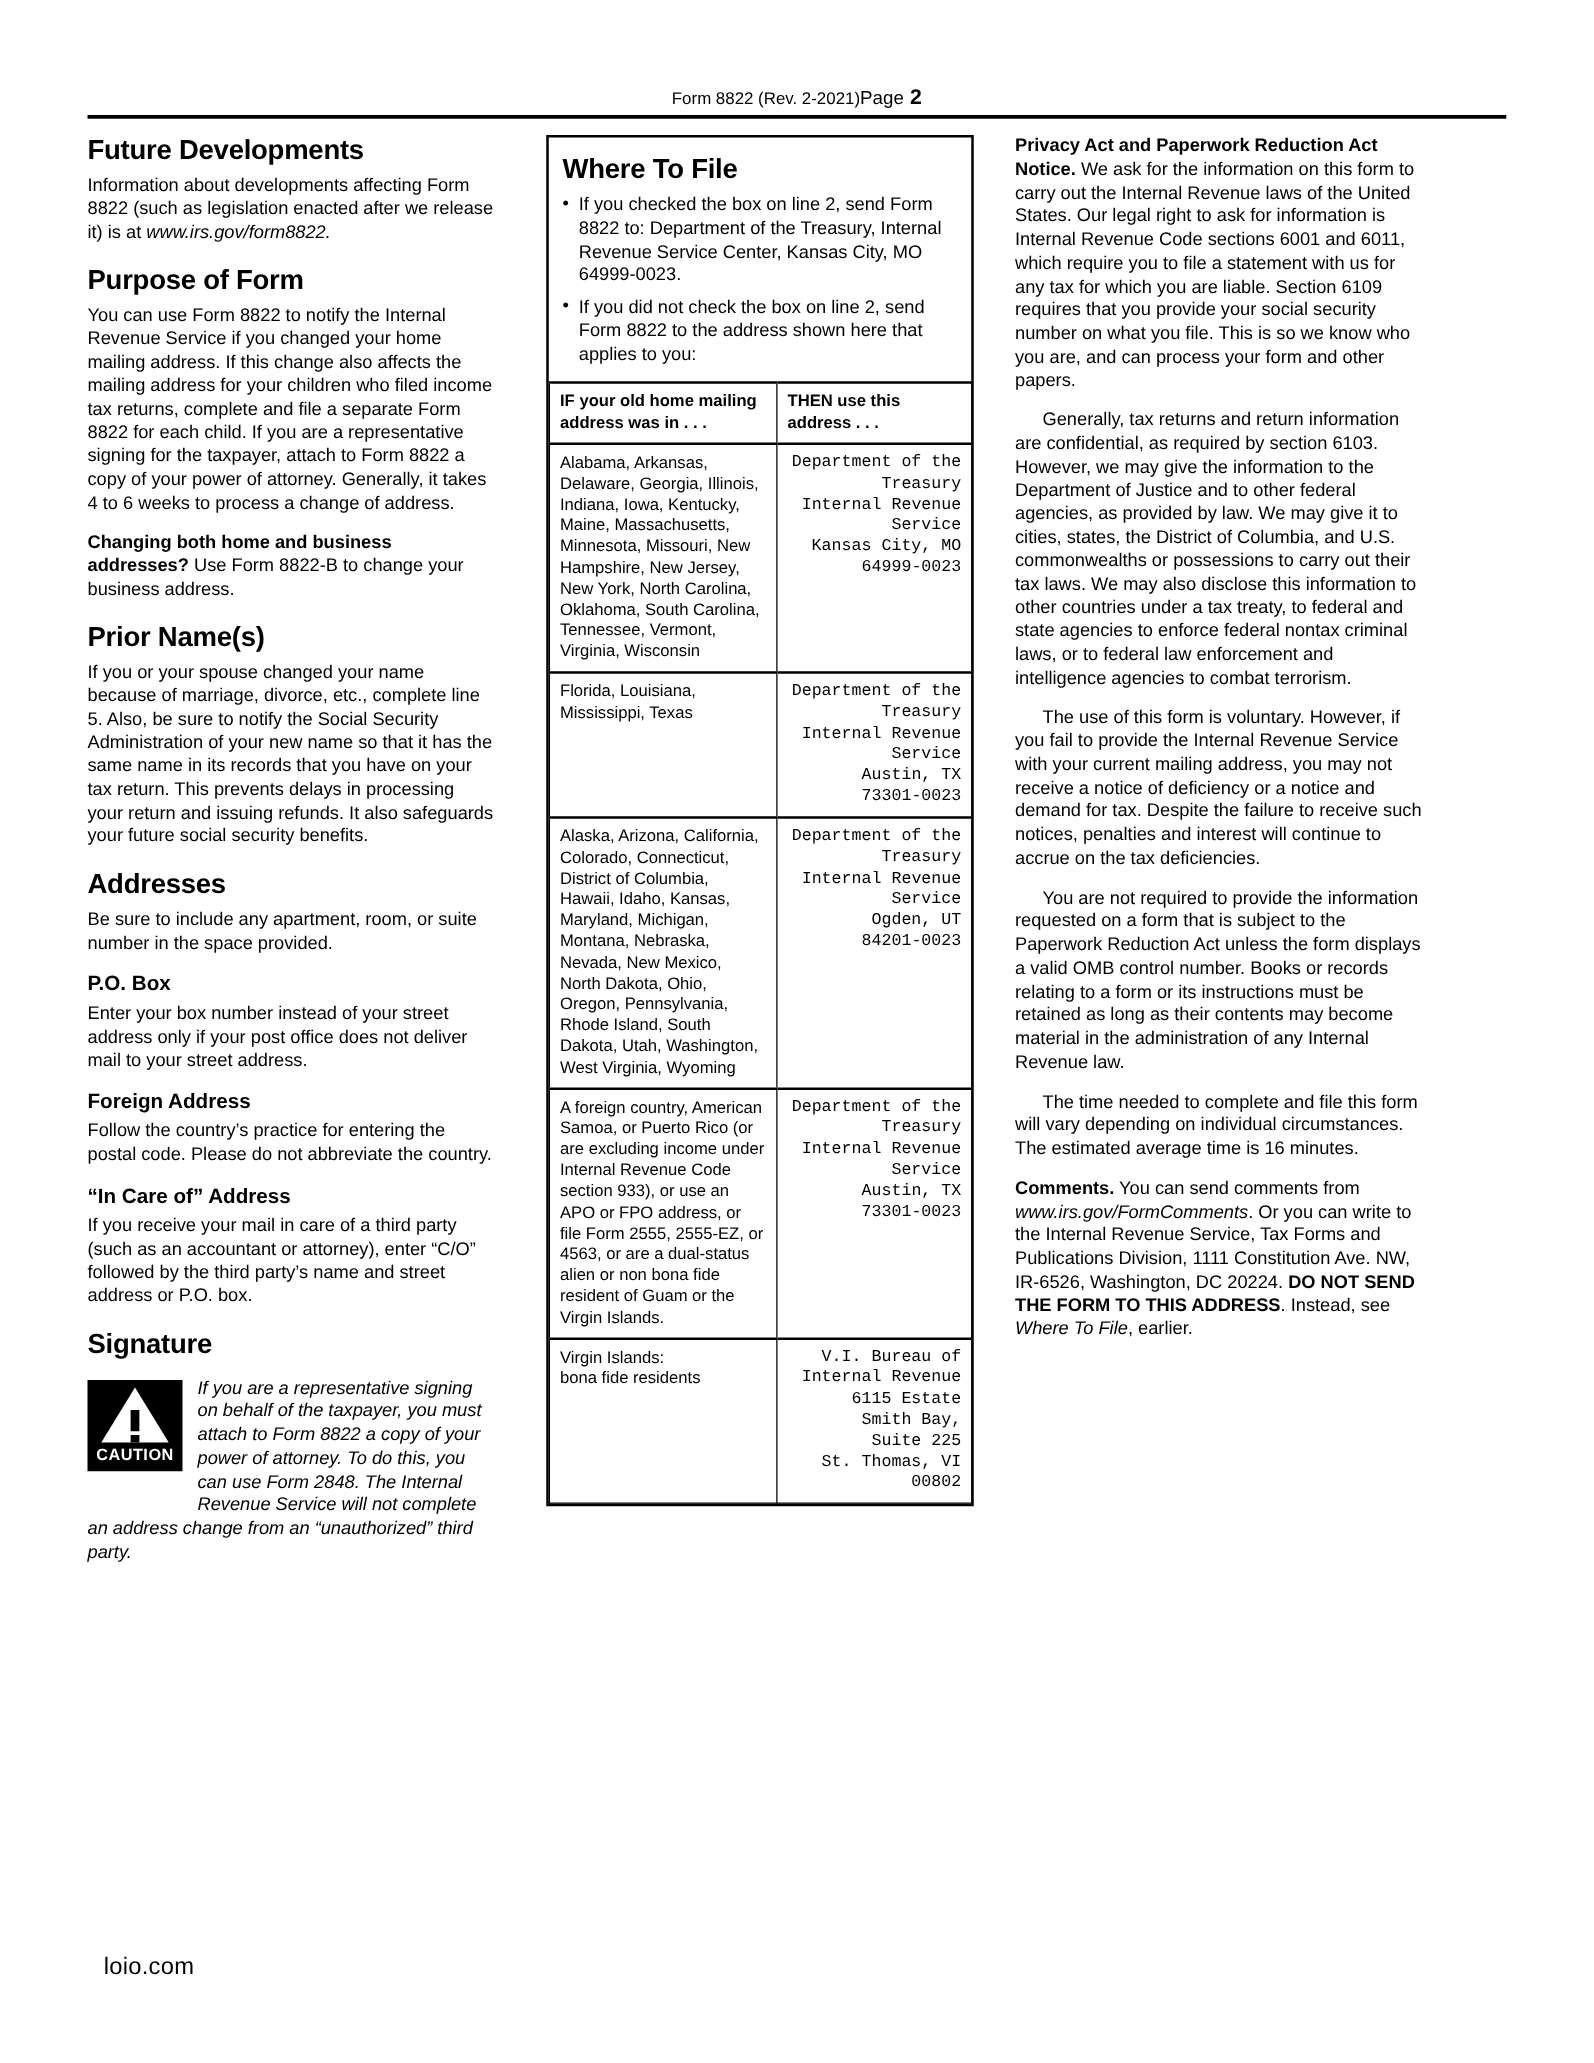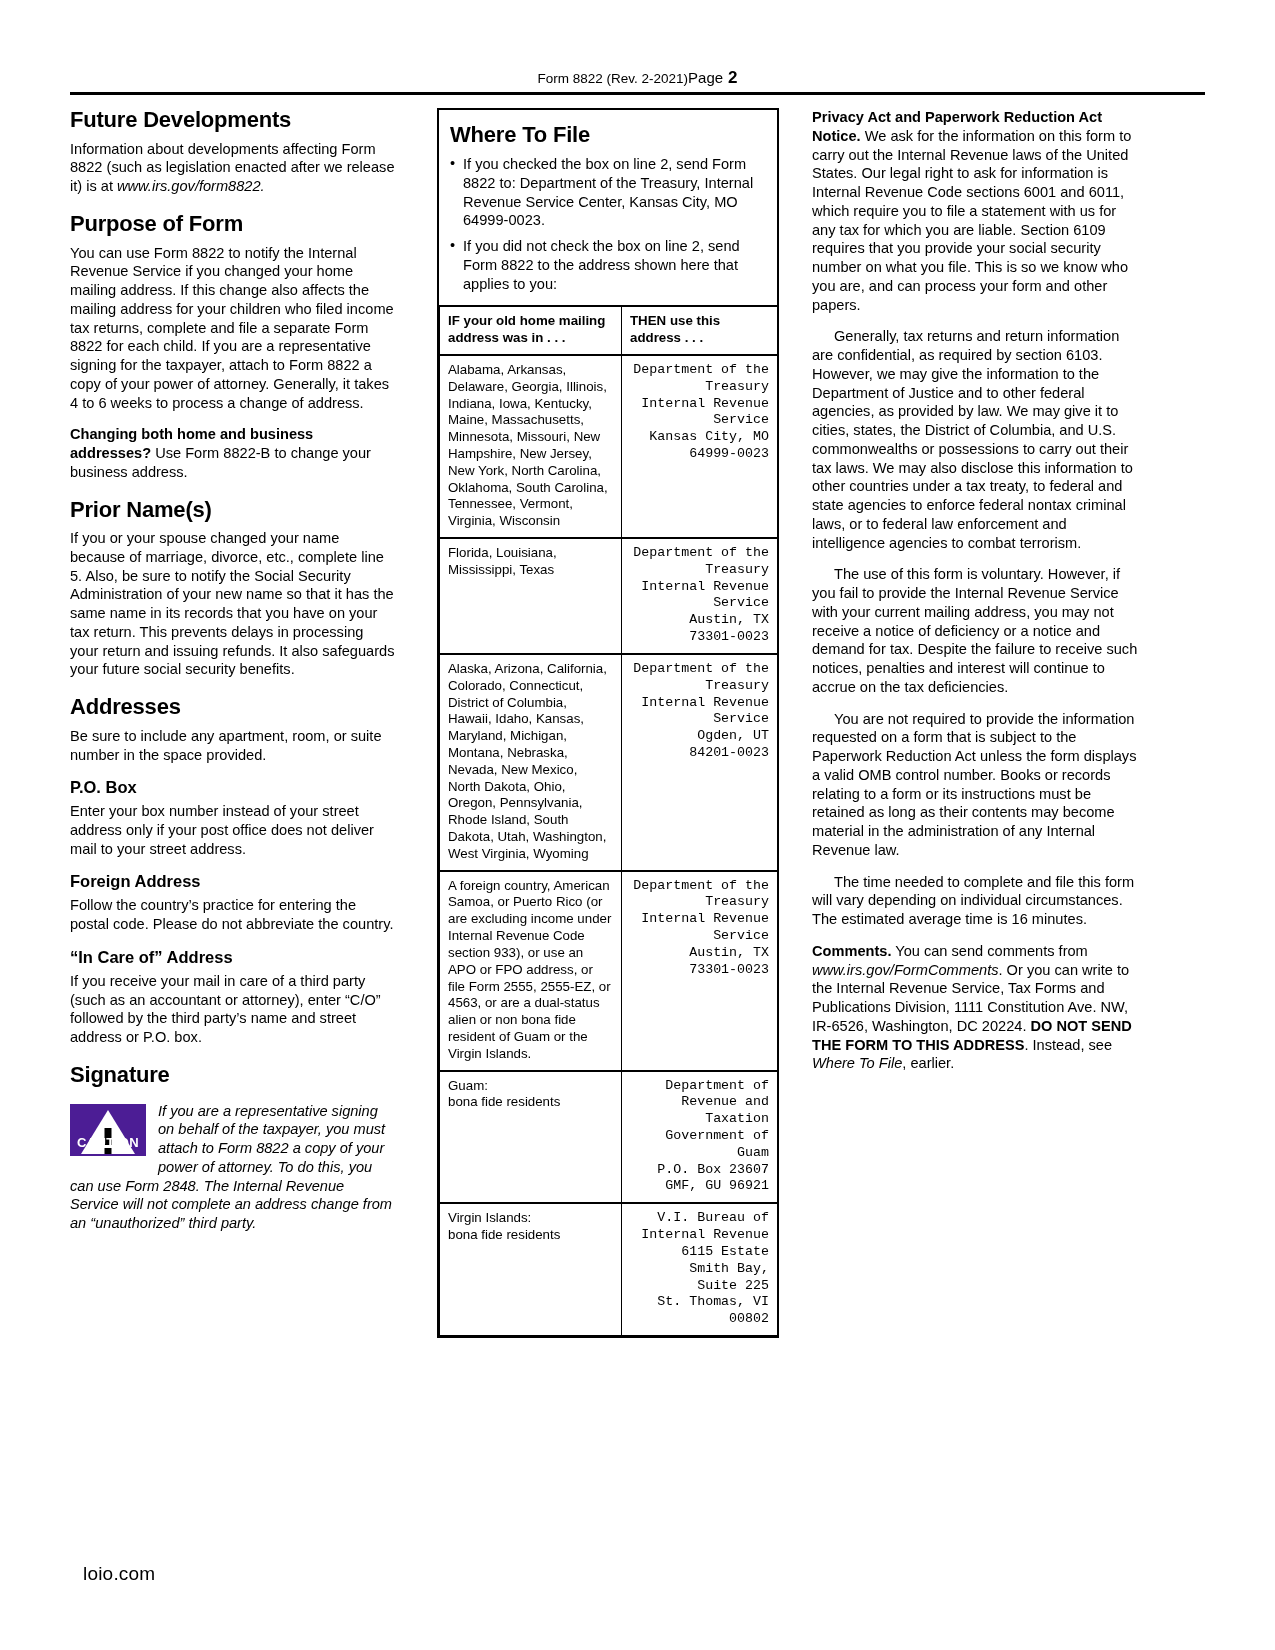--- a/index.html
+++ b/index.html
@@ -86,22 +86,22 @@
   
   .caution-wrap {
     margin-top: 14px;
     font-size: 14.6px;
     line-height: 1.285;
     font-style: italic;
   }
   .caution-badge {
     float: left;
     width: 76px;
-    height: 52px;
-    background: #4c1d95;
+    height: 73px;
+    background: #000000;
     margin: 2px 12px 20px 0;
     position: relative;
   }
   .caution-tri {
     position: absolute;
     left: 50%;
     top: 6px;
     transform: translateX(-50%);
     width: 0; height: 0;
     border-left: 27px solid transparent;
@@ -322,33 +322,20 @@
             <td class="addr">
               <span class="cell-line">Department of the</span>
               <span class="cell-line">Treasury</span>
               <span class="cell-line">Internal Revenue</span>
               <span class="cell-line">Service</span>
               <span class="cell-line">Austin, TX</span>
               <span class="cell-line">73301-0023</span>
             </td>
           </tr>
           <tr class="r-main">
-            <td style="white-space:pre-line">Guam:
-bona fide residents</td>
-            <td class="addr">
-              <span class="cell-line">Department of</span>
-              <span class="cell-line">Revenue and</span>
-              <span class="cell-line">Taxation</span>
-              <span class="cell-line">Government of</span>
-              <span class="cell-line">Guam</span>
-              <span class="cell-line">P.O. Box 23607</span>
-              <span class="cell-line">GMF, GU 96921</span>
-            </td>
-          </tr>
-          <tr class="r-main">
             <td style="white-space:pre-line">Virgin Islands:
 bona fide residents</td>
             <td class="addr">
               <span class="cell-line">V.I. Bureau of</span>
               <span class="cell-line">Internal Revenue</span>
               <span class="cell-line">6115 Estate</span>
               <span class="cell-line">Smith Bay,</span>
               <span class="cell-line">Suite 225</span>
               <span class="cell-line">St. Thomas, VI 00802</span>
             </td>

